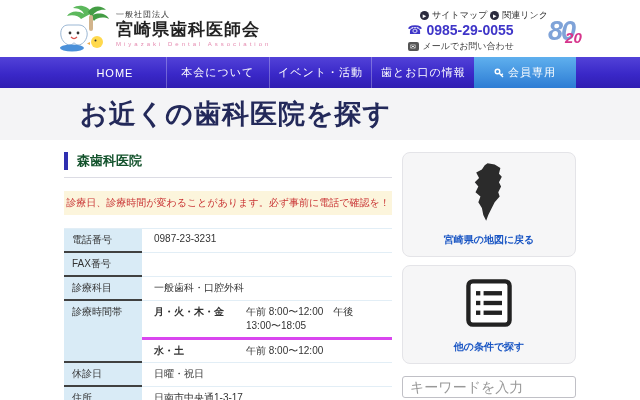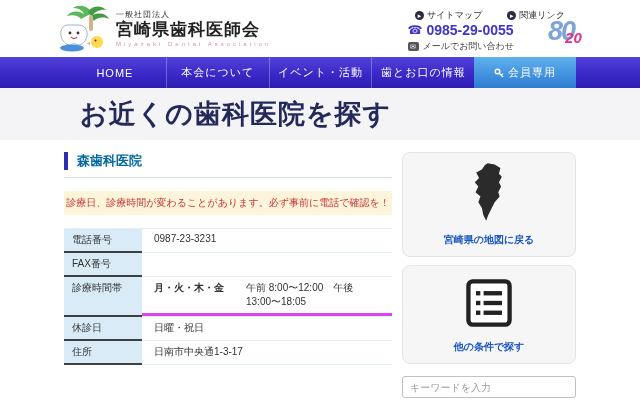--- a/index.html
+++ b/index.html
@@ -8,21 +8,21 @@
   a { text-decoration:none; cursor:pointer; }
 
   
   .site-header { position:relative; height:57px; background:#fff;border-radius:11px; }
   .logo { position:absolute; left:58px; top:3px; display:flex; align-items:center; }
   .logo-text { margin-left:4px; }
   .org-type { display:block; font-size:8px; color:#333; letter-spacing:1px; }
   .org-name { display:block; font-size:17px; font-weight:bold; color:#222; letter-spacing:1px; line-height:1.2; }
   .org-en { display:block; font-size:6px; color:#e58bb0; letter-spacing:3px; margin-top:1px; }
 
-  .top-links { position:absolute; top:9px; right:75px; display:flex; gap:25px; }
+  .top-links { position:absolute; top:9px; right:92px; display:flex; gap:3px; }
   .top-link { display:flex; align-items:center; gap:3px; font-size:9px; color:#333; }
   .circ-icon { display:inline-flex; width:9px; height:9px; background:#2b2b3e; color:#fff;
     border-radius:50%; font-size:7px; line-height:9px; align-items:center; justify-content:center; }
 
   .contact-col { position:absolute; top:22px; right:126px; text-align:left; }
   .phone { display:flex; align-items:center; gap:4px; font-size:14px; font-weight:bold; color:#3e35c8; }
   .phone-icon { font-size:12px; color:#3e35c8; }
   .mail { display:flex; align-items:center; gap:4px; font-size:9px; color:#444; margin-top:2px; }
   .mail-icon { display:inline-flex; width:11px; height:9px; background:#555; color:#fff;
     border-radius:2px; font-size:7px; align-items:center; justify-content:center; }
@@ -45,21 +45,21 @@
   .title-band { height:52px; background:#f4f4f6; display:flex; align-items:center; padding-left:80px; }
   .page-title { font-size:27px; font-weight:bold; color:#23295a; letter-spacing:1px; }
 
   
   .main-area { display:flex; gap:10px; padding:12px 64px 0; background:#fff; }
   .left-col { width:328px; flex:none; }
   .side-col { flex:1; }
 
   .clinic-head { border-bottom:1px solid #dcdce4; padding-bottom:7px; margin-bottom:13px; }
   .clinic-head .txt { display:block; border-left:4px solid #2f2fb0; padding-left:9px;
-    font-size:13px; font-weight:bold; color:#0369a1; line-height:1.4; }
+    font-size:13px; font-weight:bold; color:#14532d; line-height:1.4; }
 
   .notice { background:#fcf5dc; color:#c93434; font-size:10px; text-align:center;
     padding:5px 2px; margin-bottom:13px; }
 
   .info-table { border-top:1px solid #e2eef6; }
   .row { display:flex; }
   .cell-label { width:78px; flex:none; background:#d9ebf6; padding:4px 8px; font-size:10px;
     color:#333; border-bottom:2px solid #404040; }
   .cell-value { flex:1; padding:4px 12px; font-size:10px; color:#333;
     border-bottom:1px solid #e2eef6; }
@@ -67,21 +67,21 @@
   .sched-line { display:flex; padding:4px 12px; }
   .sched-line:first-child { border-bottom:3px solid #d946ef; }
   .days { width:92px; flex:none; font-weight:bold; font-size:10px; color:#333; }
   .hours { font-size:10px; color:#333; }
 
   
   .side-card { display:block; background:#f6f6f7; border:1px solid #e4e4e8; border-radius:8px;
     text-align:center; padding:8px 6px 9px; margin-bottom:8px; }
   .card-label { display:block; font-size:10px; font-weight:bold; color:#1a56c4; margin-top:4px; }
   .kw-input { display:block; width:100%; height:22px; margin-top:12px; padding:0 7px;
-    font-size:10px; border:1px solid #c0c0c6; border-radius:3px; color:#333;
+    font-size:14px; border:1px solid #c0c0c6; border-radius:3px; color:#333;
     font-family:"Liberation Sans","DejaVu Sans",sans-serif; }
   .kw-input::placeholder { color:#999; }
 </style>
 </head>
 <body>
 
 <header class="site-header">
   <a class="logo">
     <svg width="54" height="50" viewBox="0 0 54 50">
       <path d="M34 10 C30 2 20 1 15 5 C21 5 25 8 26 11 C20 7 12 8 9 13 C15 11 21 13 23 16 Z" fill="#5cb85c"></path>
@@ -170,25 +170,33 @@
     <div class="info-table">
       <div class="row">
         <div class="cell-label">電話番号</div>
         <div class="cell-value">0987-23-3231</div>
       </div>
       <div class="row">
         <div class="cell-label">FAX番号</div>
         <div class="cell-value"></div>
       </div>
       <div class="row">
+        <div class="cell-label">診療科目</div>
+        <div class="cell-value">一般歯科・口腔外科</div>
+      </div>
+      <div class="row">
         <div class="cell-label">診療時間帯</div>
         <div class="cell-value sched">
           <div class="sched-line">
             <span class="days">月・火・木・金</span>
             <span class="hours">午前 8:00〜12:00　午後 13:00〜18:05</span>
+          </div>
+          <div class="sched-line">
+            <span class="days">水・土</span>
+            <span class="hours">午前 8:00〜12:00</span>
           </div>
         </div>
       </div>
       <div class="row">
         <div class="cell-label">休診日</div>
         <div class="cell-value">日曜・祝日</div>
       </div>
       <div class="row">
         <div class="cell-label">住所</div>
         <div class="cell-value">日南市中央通1-3-17</div>

